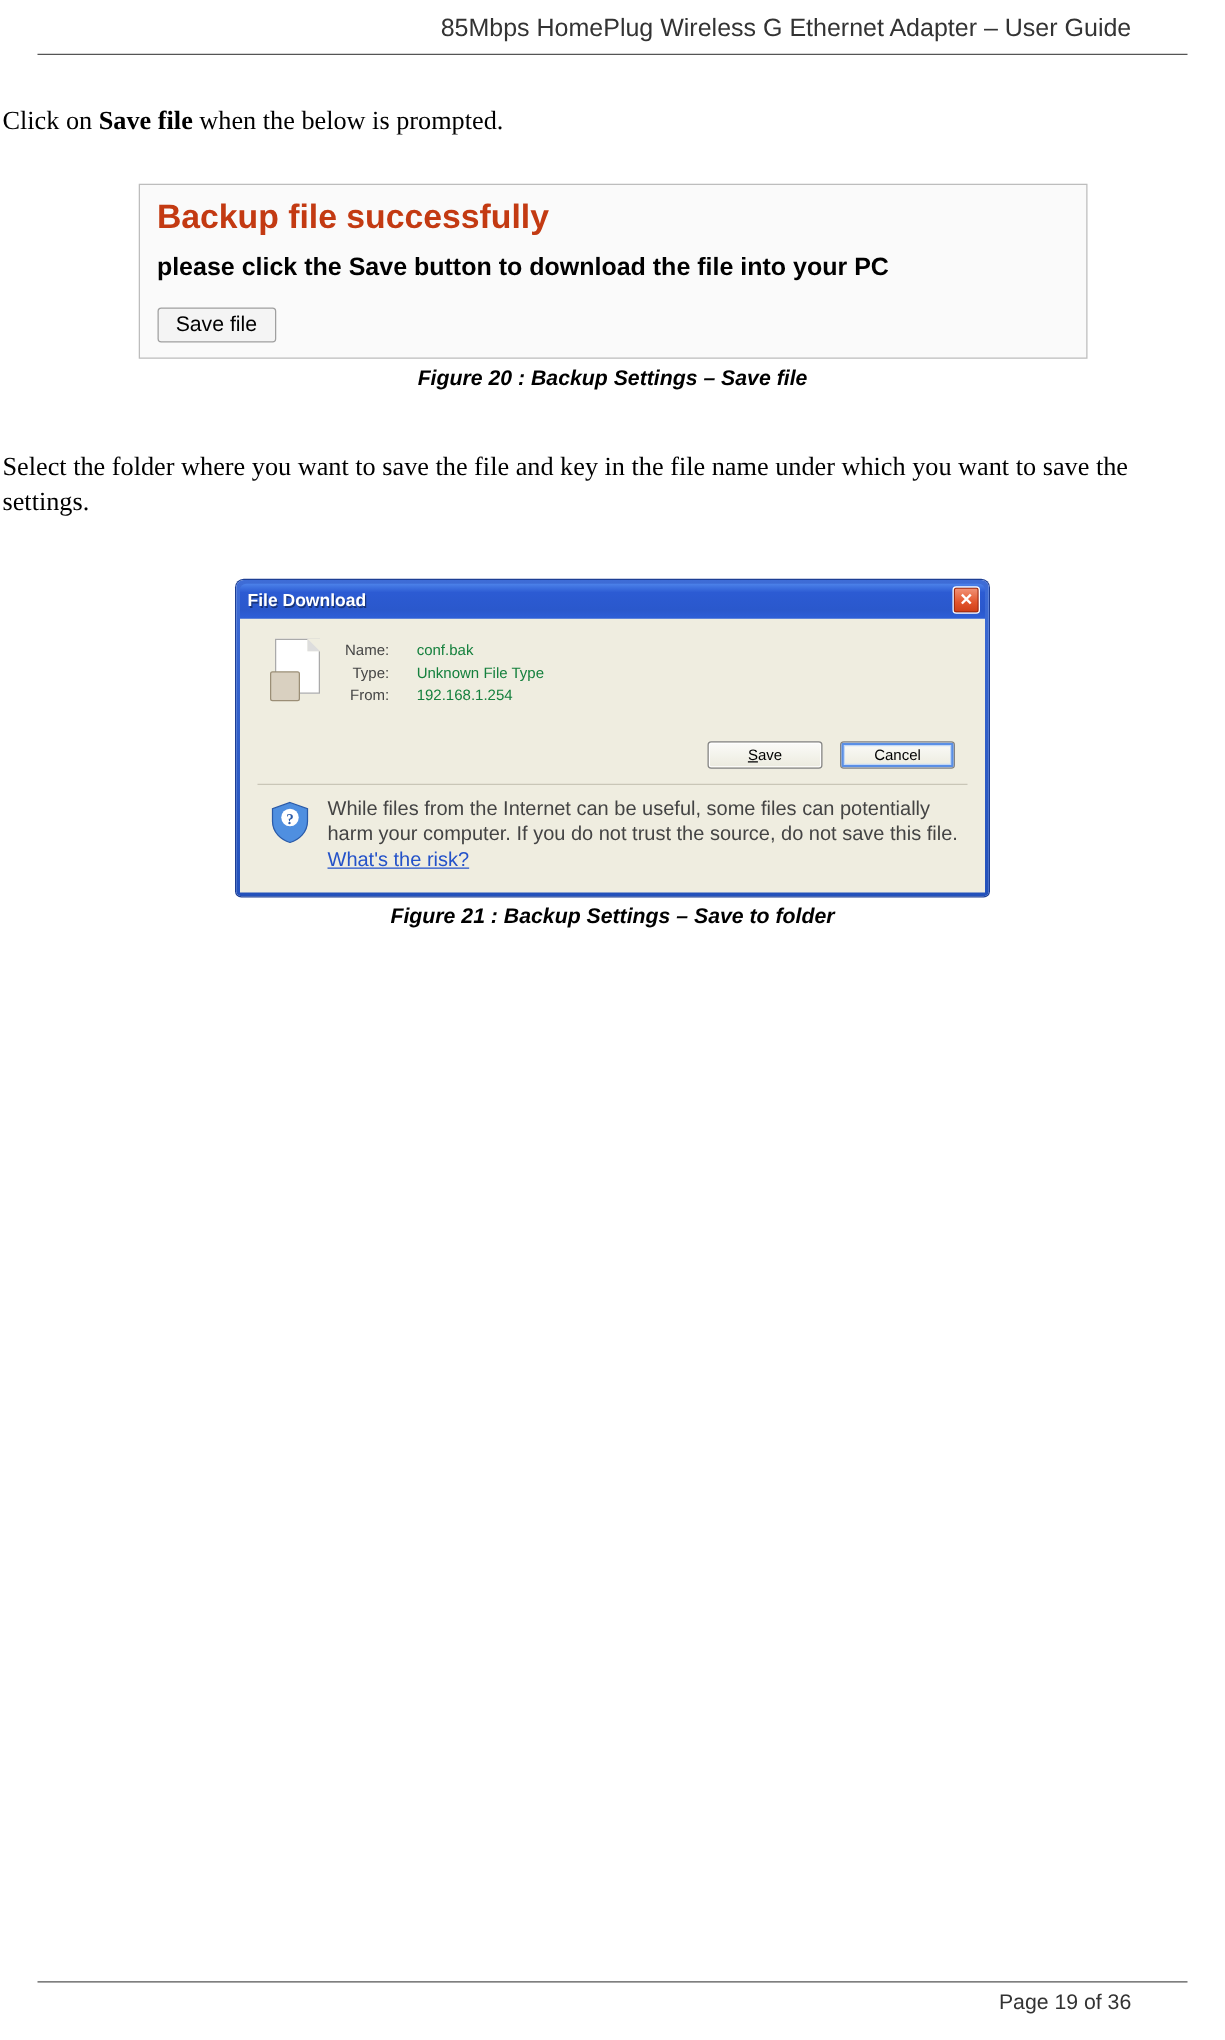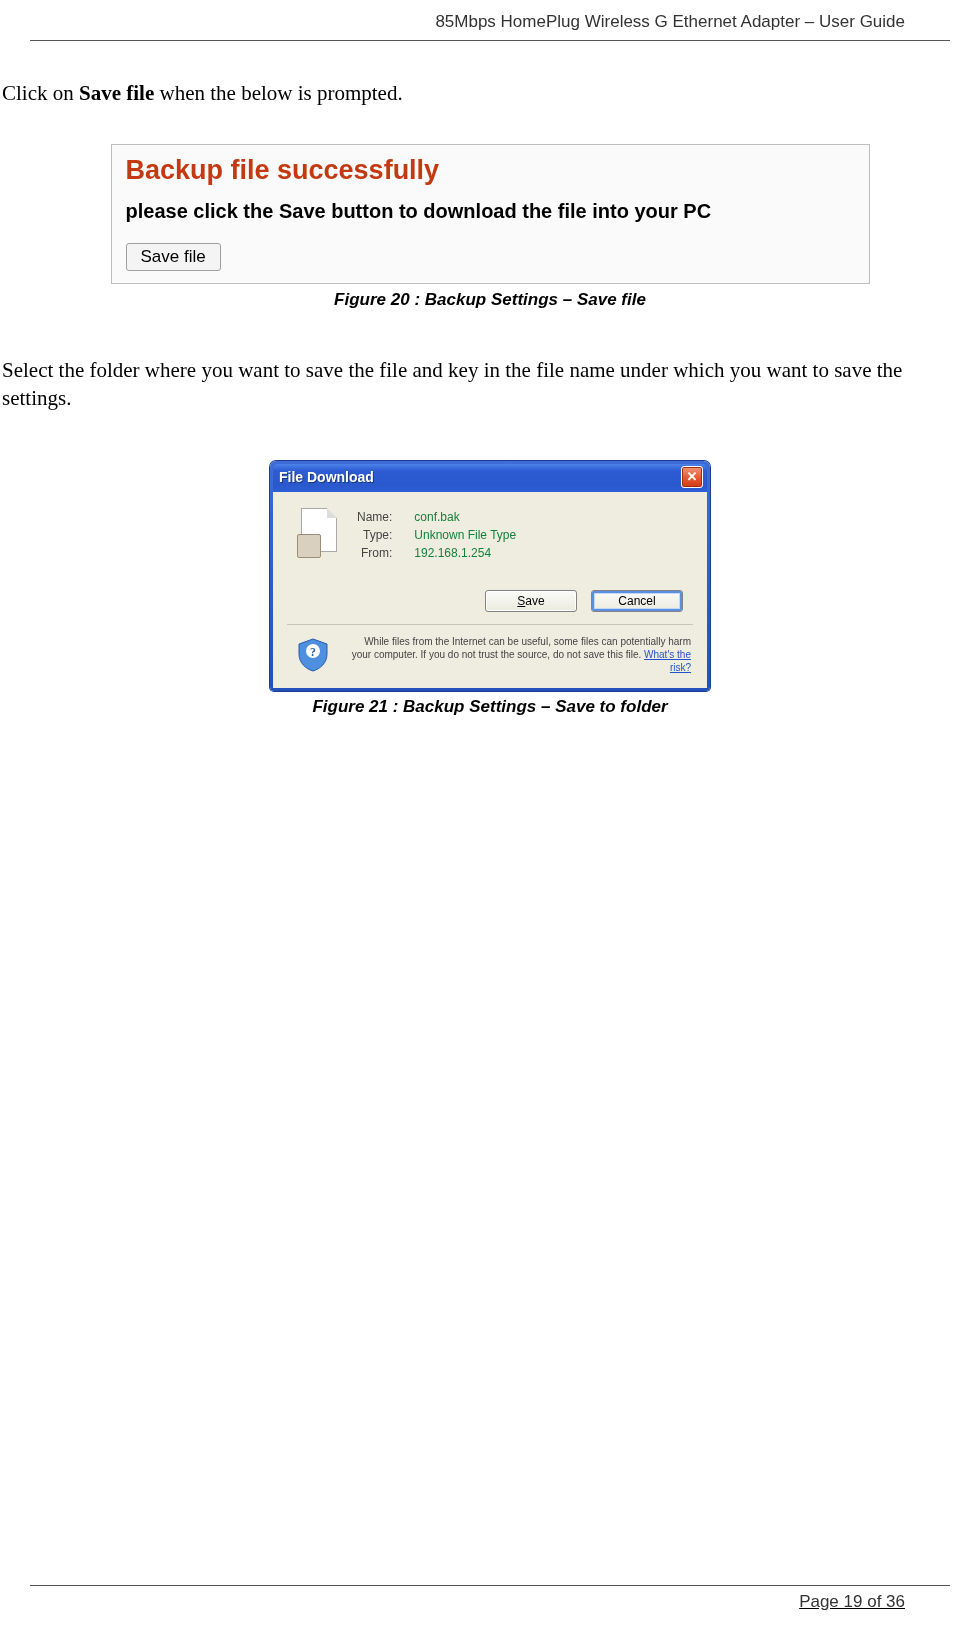--- a/index.html
+++ b/index.html
@@ -10,21 +10,21 @@
       font-family: 'Times New Roman', Times, serif;
       position: relative;
       padding: 0 30px;
     }
     .header-section {
       padding-top: 12px;
       text-align: right;
     }
     .header-title {
       font-family: Arial, Helvetica, sans-serif;
-      font-size: 17px;
+      font-size: 20px;
       color: #333;
       margin-right: 45px;
     }
     .top-rule {
       border: none;
       border-top: 1px solid #555;
       margin-top: 8px;
     }
     .body-text {
       font-size: 21px;
@@ -85,21 +85,21 @@
       padding: 3px 14px;
       cursor: pointer;
     }
 
     
     .dialog-wrap {
       text-align: center;
       margin-top: 48px;
     }
     .xp-frame {
-      width: 440px;
+      width: 602px;
       margin: 0 auto;
       background: linear-gradient(#3e6cd6, #2351bb);
       padding: 3px;
       border-radius: 6px 6px 4px 4px;
       box-shadow: 0 0 0 1px #1c3e94;
     }
     .titlebar {
       height: 28px;
       display: flex;
       align-items: center;
@@ -231,36 +231,34 @@
     }
     .shield-icon {
       width: 36px;
       height: 36px;
       flex-shrink: 0;
       position: relative;
       margin-top: 2px;
     }
     .shield-icon svg { width: 100%; height: 100%; }
     .warning-text {
-      font-size: 10px;
+      font-size: 16px;
       color: #444;
       line-height: 1.3;
-      text-align: right;
     }
     .warning-text a {
       color: #2452c9;
       text-decoration: underline;
     }
 
     .footer {
       position: absolute;
       bottom: 20px;
       left: 30px;
       right: 30px;
-      text-decoration: underline;
     }
     .bottom-rule {
       border: none;
       border-top: 1px solid #555;
       margin-bottom: 6px;
     }
     .page-num {
       text-align: right;
       font-family: Arial, Helvetica, sans-serif;
       font-size: 17px;

